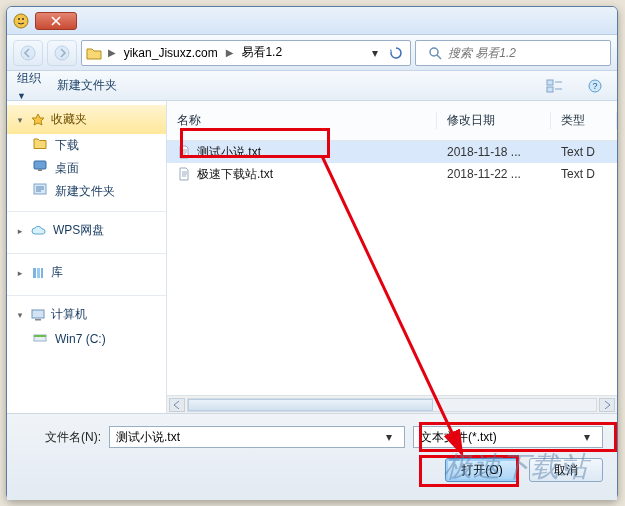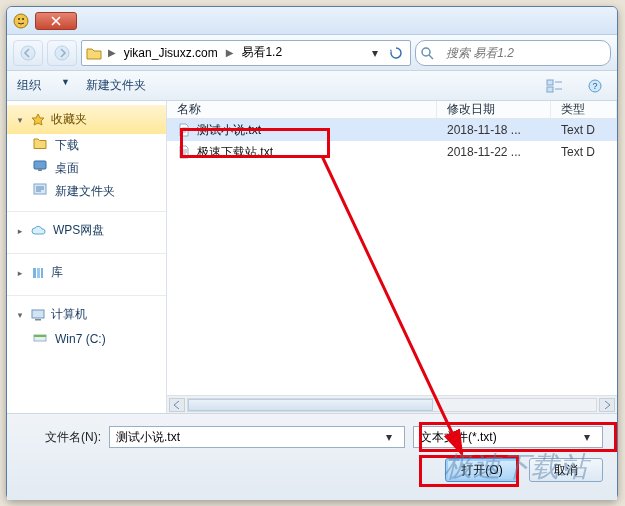--- a/index.html
+++ b/index.html
@@ -40,32 +40,32 @@
 .nav-btn.disabled { opacity:.5; cursor:default; }
 .path-box {
   flex:1; height:26px; border:1px solid #9aafc6; background:#fff; border-radius:2px;
   display:flex; align-items:center; padding:0 4px; gap:2px; font-size:12px;
 }
 .path-seg { display:flex; align-items:center; gap:4px; padding:0 2px; }
 .path-sep { color:#666; margin:0 4px; font-size:10px; }
 .path-dd { width:18px; text-align:center; color:#333; cursor:pointer; }
 .refresh-btn { width:20px; display:flex; align-items:center; justify-content:center; cursor:pointer; }
 .search-box {
-  width:196px; height:26px; border:1px solid #9aafc6; background:#fff; border-radius:10px;
-  display:flex; align-items:center; padding:0 4px; gap:12px;
+  width:196px; height:26px; border:1px solid #9aafc6; background:#fff; border-radius:2px;
+  display:flex; align-items:center; padding:0 12px; gap:6px;
 }
 .search-box input { border:none; outline:none; flex:1; font-size:12px; color:#888; font-style:italic; background:transparent; }
 
 
 .toolbar {
   height:30px; background: linear-gradient(#f6fafd,#e6eef6);
   display:flex; align-items:center; padding:0 10px; gap:16px;
   border-bottom:1px solid #cbd8e6; font-size:12px; color:#20446a;
 }
-.toolbar .tb-item { display:flex; gap:20px; cursor:pointer; }
+.toolbar .tb-item { display:flex; gap:4px; cursor:pointer;flex-direction:column; }
 .toolbar .spacer { flex:1; }
 .tb-icon-btn { width:24px; height:22px; display:flex; align-items:center; justify-content:center; cursor:pointer; border-radius:3px; }
 
 
 .main { display:flex; height:312px; }
 
 
 .sidebar {
   width:160px; background:#fff; border-right:1px solid #d9e1e9;
   font-size:12px; color:#15395f; overflow:hidden; white-space:nowrap;
@@ -74,21 +74,21 @@
 .sb-header {
   display:flex; align-items:center; gap:6px; padding:6px 8px; font-weight:400;
 }
 .sb-header.fav { background: linear-gradient(#fff4d0,#ffe89a); color:#6b4d00; }
 .sb-item { display:flex; align-items:flex-start; gap:8px; padding:3px 8px 3px 26px; cursor:pointer; }
 .tri { width:10px; font-size:9px; color:#666; text-align:center; }
 
 
 .filelist { flex:1; background:#fff; display:flex; flex-direction:column; position:relative; }
 .headers {
-  display:flex; height:18px; align-items:center; font-size:12px; color:#234;
+  display:flex; height:40px; align-items:center; font-size:12px; color:#234;
   border-bottom:1px solid #e0e6ec; background:#fbfcfd;
 }
 .headers .col { padding:0 10px; border-right:1px solid #e6ecf2; }
 .col-name { flex:1; }
 .col-date { width:114px; }
 .col-type { width:66px; }
 
 .rows { flex:1; overflow:auto; }
 .row {
   display:flex; align-items:center; height:22px; font-size:12px; color:#111;

